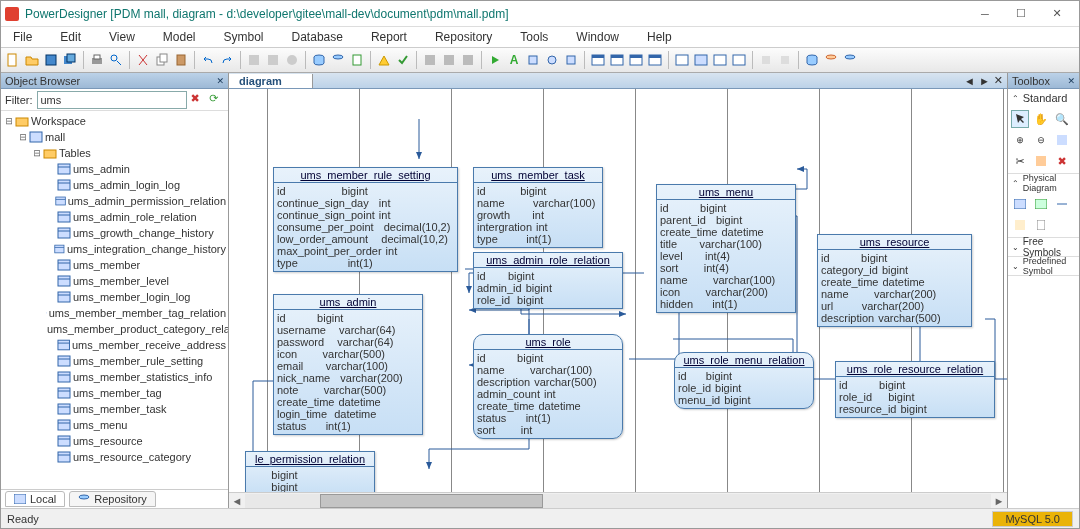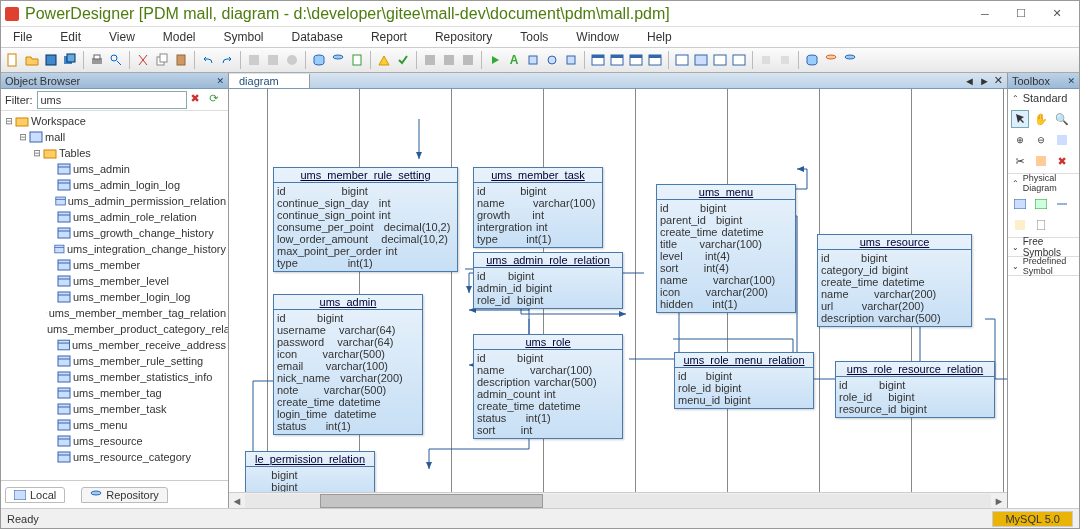--- a/index.html
+++ b/index.html
@@ -1,19 +1,19 @@
 <!DOCTYPE html>
 <html><head>
 <meta charset="utf-8">
 <style>
 *{box-sizing:border-box;margin:0;padding:0;font-family:"Segoe UI",Tahoma,sans-serif;font-size:11px;color:#333}
 body{width:1080px;height:529px;overflow:hidden;background:#fff;border:1px solid #999;display:flex;flex-direction:column}
 .titlebar{height:26px;background:#fff;display:flex;align-items:center;padding:0 4px;border-bottom:1px solid #ddd}
 .titlebar .appicon{width:14px;height:14px;background:#e04030;border-radius:2px;margin-right:6px}
-.titlebar .title{flex:1;font-size:16px;color:#4d7c0f}
+.titlebar .title{flex:1;font-size:12px;color:#0f766e}
 .winbtns{display:flex;gap:0}
 .winbtn{width:36px;height:24px;display:flex;align-items:center;justify-content:center;color:#555}
 .menubar{height:20px;display:flex;align-items:center;padding:0 4px;gap:12px}
 .menubar span{padding:2px 8px;font-size:12px}
 .toolbar{height:26px;background:linear-gradient(#fcfcfc,#e8e8e8);border-top:1px solid #ccc;border-bottom:1px solid #aaa;display:flex;align-items:center;padding:0 3px;gap:1px}
 .tbtn{width:18px;height:18px;display:flex;align-items:center;justify-content:center}
 .tsep{width:1px;height:18px;background:#bbb;margin:0 3px}
 .ticon{width:14px;height:14px}
 .mainrow{flex:1;display:flex;min-height:0}
 .browser{width:228px;background:#fff;border-right:1px solid #999;display:flex;flex-direction:column}
@@ -23,26 +23,26 @@
 .filterrow input{flex:1;height:18px;border:1px solid #8aa;padding:0 3px;font-size:11px}
 .filterrow .fbtn{width:16px;height:16px}
 .tree{flex:1;overflow:auto;padding:2px;font-size:11px;line-height:16px}
 .tree .node{display:flex;align-items:center;white-space:nowrap}
 .tree .tw{width:12px;text-align:center;color:#666;font-size:9px}
 .tree .ic{width:14px;height:12px;margin-right:2px}
 .tree .lvl1{padding-left:0}
 .tree .lvl2{padding-left:14px}
 .tree .lvl3{padding-left:28px}
 .tree .lvl4{padding-left:42px}
-.tabsrow{height:28px;border-top:1px solid #ccc;display:flex;align-items:center;padding:0 4px;gap:16px}
+.tabsrow{height:19px;border-top:1px solid #ccc;display:flex;align-items:center;padding:0 4px;gap:4px}
 .tabsrow .tab{padding:1px 8px;border:1px solid #bbb;background:#f5f5f5;border-radius:3px 3px 0 0;font-size:11px;display:flex;align-items:center;gap:4px}
 .tabsrow .tab.active{background:#fff}
 .canvas-wrap{flex:1;display:flex;flex-direction:column;min-width:0}
 .tabbar{height:16px;background:linear-gradient(#d8e4f0,#bcd2e8);display:flex;align-items:center;border-bottom:1px solid #7a98b8}
-.tabbar .tab{padding:1px 30px 1px 10px;background:#fff;border-right:1px solid #999;font-weight:normal;color:#25507a;font-size:11px}
+.tabbar .tab{padding:1px 30px 1px 10px;background:#fff;border-right:1px solid #999;font-weight:bold;color:#25507a;font-size:11px}
 .tabbar .tabctrls{margin-left:auto;display:flex;align-items:center;gap:4px;padding-right:4px;color:#456}
 .canvas{flex:1;position:relative;overflow:hidden;background:#fff}
 .gridv{position:absolute;inset:0}
 .gridv span{position:absolute;top:0;bottom:0;width:1px;background:#888}
 .scroll-h{height:16px;background:#f0f0f0;border-top:1px solid #ccc;display:flex;align-items:center}
 .scroll-h .arrow{width:16px;text-align:center;color:#666}
 .scroll-h .track{flex:1;height:14px;background:#e8e8e8;position:relative}
 .scroll-h .thumb{position:absolute;left:10%;width:30%;height:100%;background:#c4c4c4;border:1px solid #999}
 .entity{position:absolute;background:linear-gradient(#e8f2fb,#c7dff5);border:1px solid #4a7aac;box-shadow:1px 1px 2px rgba(0,0,0,.2);font-family:"Courier New",monospace;font-size:9px}
 .entity .ename{text-align:center;padding:1px;border-bottom:1px solid #4a7aac;text-decoration:underline;color:#003}
@@ -628,33 +628,33 @@
               <div class="col"><span class="cn">password   </span><span class="ct">varchar(64) </span><span class="ck"></span></div>
               <div class="col"><span class="cn">icon       </span><span class="ct">varchar(500)</span><span class="ck"></span></div>
               <div class="col"><span class="cn">email      </span><span class="ct">varchar(100)</span><span class="ck"></span></div>
               <div class="col"><span class="cn">nick_name  </span><span class="ct">varchar(200)</span><span class="ck"></span></div>
               <div class="col"><span class="cn">note       </span><span class="ct">varchar(500)</span><span class="ck"></span></div>
               <div class="col"><span class="cn">create_time</span><span class="ct">datetime    </span><span class="ck"></span></div>
               <div class="col"><span class="cn">login_time </span><span class="ct">datetime    </span><span class="ck"></span></div>
               <div class="col"><span class="cn">status     </span><span class="ct">int(1)      </span><span class="ck"></span></div>
             </div>
           </div>
-          <div class="entity" style="left: 244px; top: 245px; width: 150px;">
+          <div class="entity" style="left: 244px; top: 245px; width: 150px; border-radius: 10px;">
             <div class="ename">ums_role</div>
             <div class="cols">
               <div class="col"><span class="cn">id         </span><span class="ct">bigint      </span><span class="ck"><u><pk></pk></u></span></div>
               <div class="col"><span class="cn">name       </span><span class="ct">varchar(100)</span><span class="ck"></span></div>
               <div class="col"><span class="cn">description</span><span class="ct">varchar(500)</span><span class="ck"></span></div>
               <div class="col"><span class="cn">admin_count</span><span class="ct">int         </span><span class="ck"></span></div>
               <div class="col"><span class="cn">create_time</span><span class="ct">datetime    </span><span class="ck"></span></div>
               <div class="col"><span class="cn">status     </span><span class="ct">int(1)      </span><span class="ck"></span></div>
               <div class="col"><span class="cn">sort       </span><span class="ct">int         </span><span class="ck"></span></div>
             </div>
           </div>
-          <div class="entity" style="left: 445px; top: 263px; width: 140px;">
+          <div class="entity" style="left: 445px; top: 263px; width: 140px; border-radius: 10px;">
             <div class="ename">ums_role_menu_relation</div>
             <div class="cols">
               <div class="col"><span class="cn">id     </span><span class="ct">bigint</span><span class="ck"><u><pk></pk></u></span></div>
               <div class="col"><span class="cn">role_id</span><span class="ct">bigint</span><span class="ck"><u><fk1></fk1></u></span></div>
               <div class="col"><span class="cn">menu_id</span><span class="ct">bigint</span><span class="ck"><u><fk2></fk2></u></span></div>
             </div>
           </div>
           <div class="entity" style="left: 606px; top: 272px; width: 160px;">
             <div class="ename">ums_role_resource_relation</div>
             <div class="cols">

